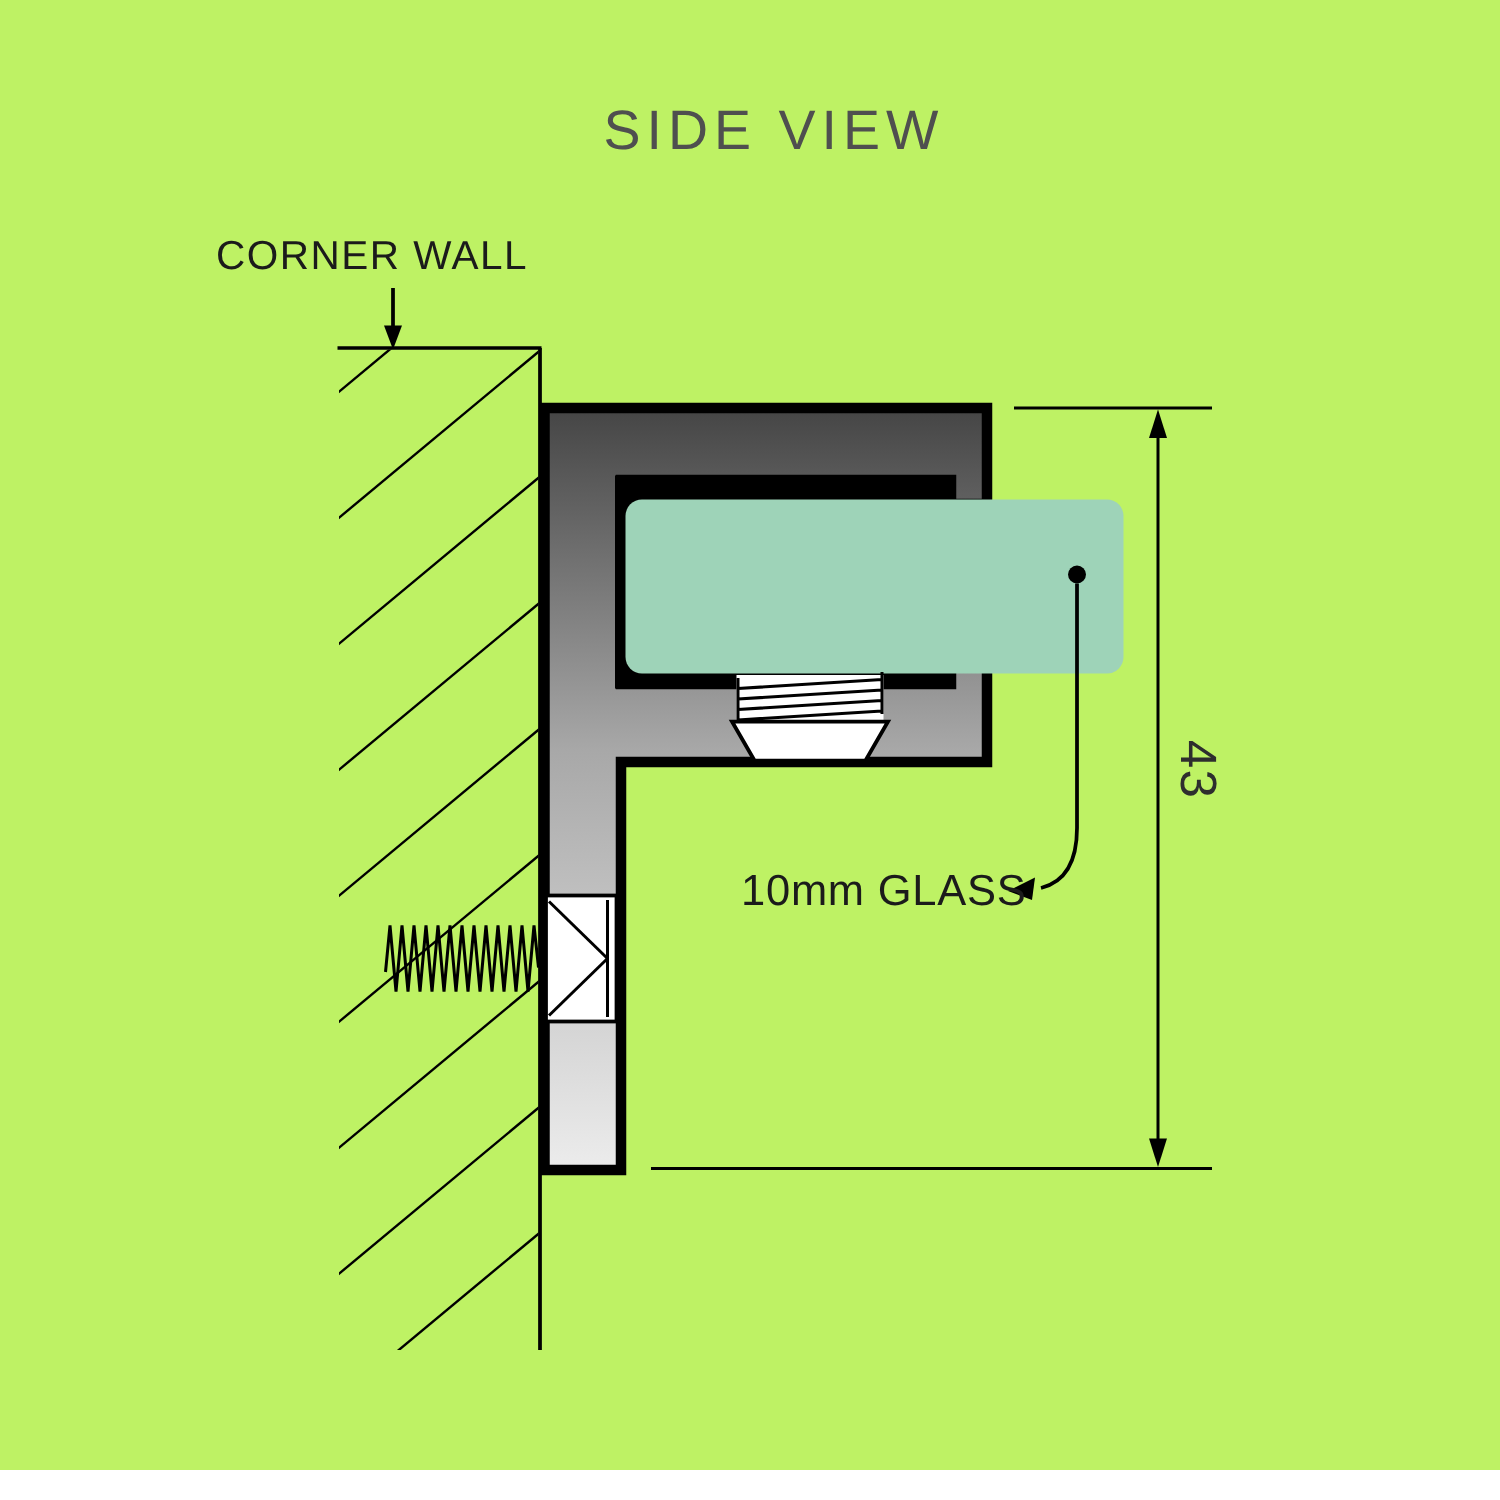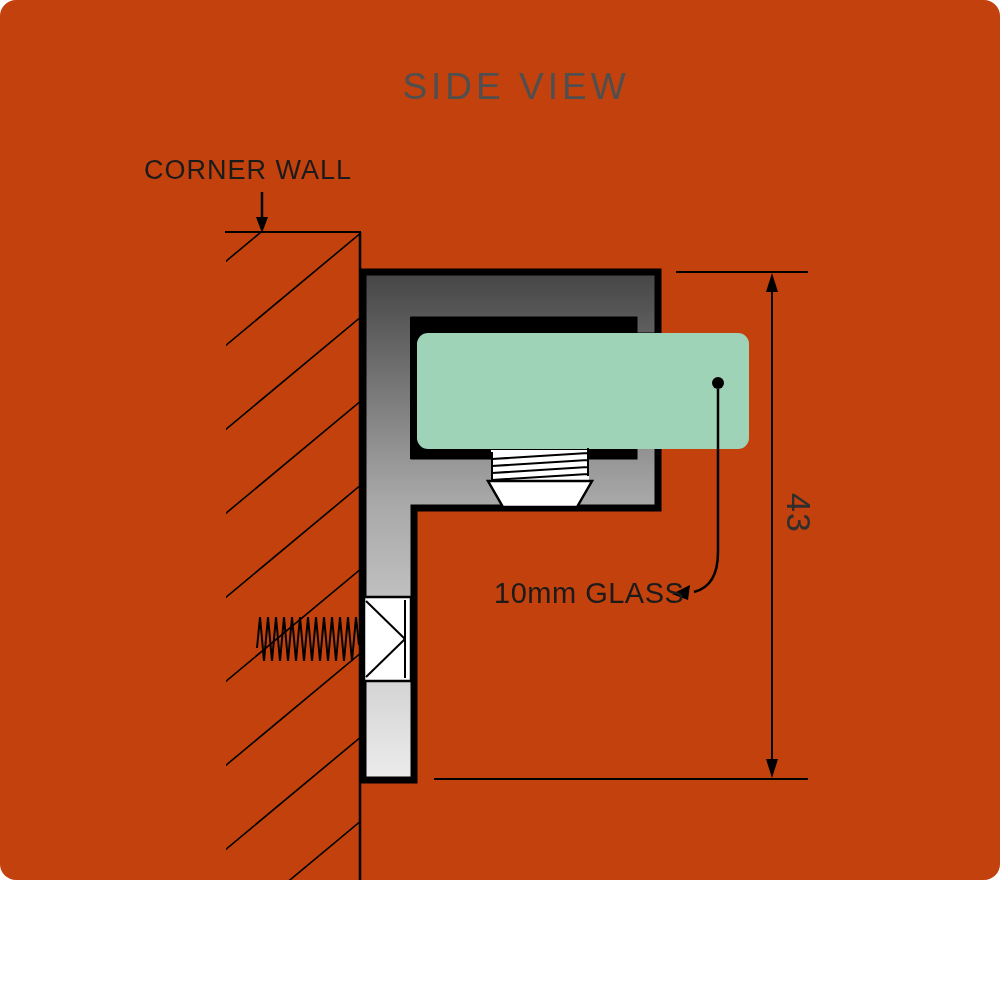--- a/index.html
+++ b/index.html
@@ -4,24 +4,23 @@
 <style>
   html, body {
     margin: 0;
     padding: 0;
     background: #ffffff;
     font-family: "Liberation Sans", sans-serif;
   }
   .page {
     position: relative;
     width: 1000px;
-    height: 880px;
-    background: #c2410c;
+    height: 980px;
+    background: #bef264;
     overflow: hidden;
-    border-radius: 16px;
   }
   svg { display: block; }
   text {
     font-family: "Liberation Sans", "DejaVu Sans", sans-serif;
   }
   .title-text {
     font-size: 37px;
     letter-spacing: 4px;
   }
   .label-text {

